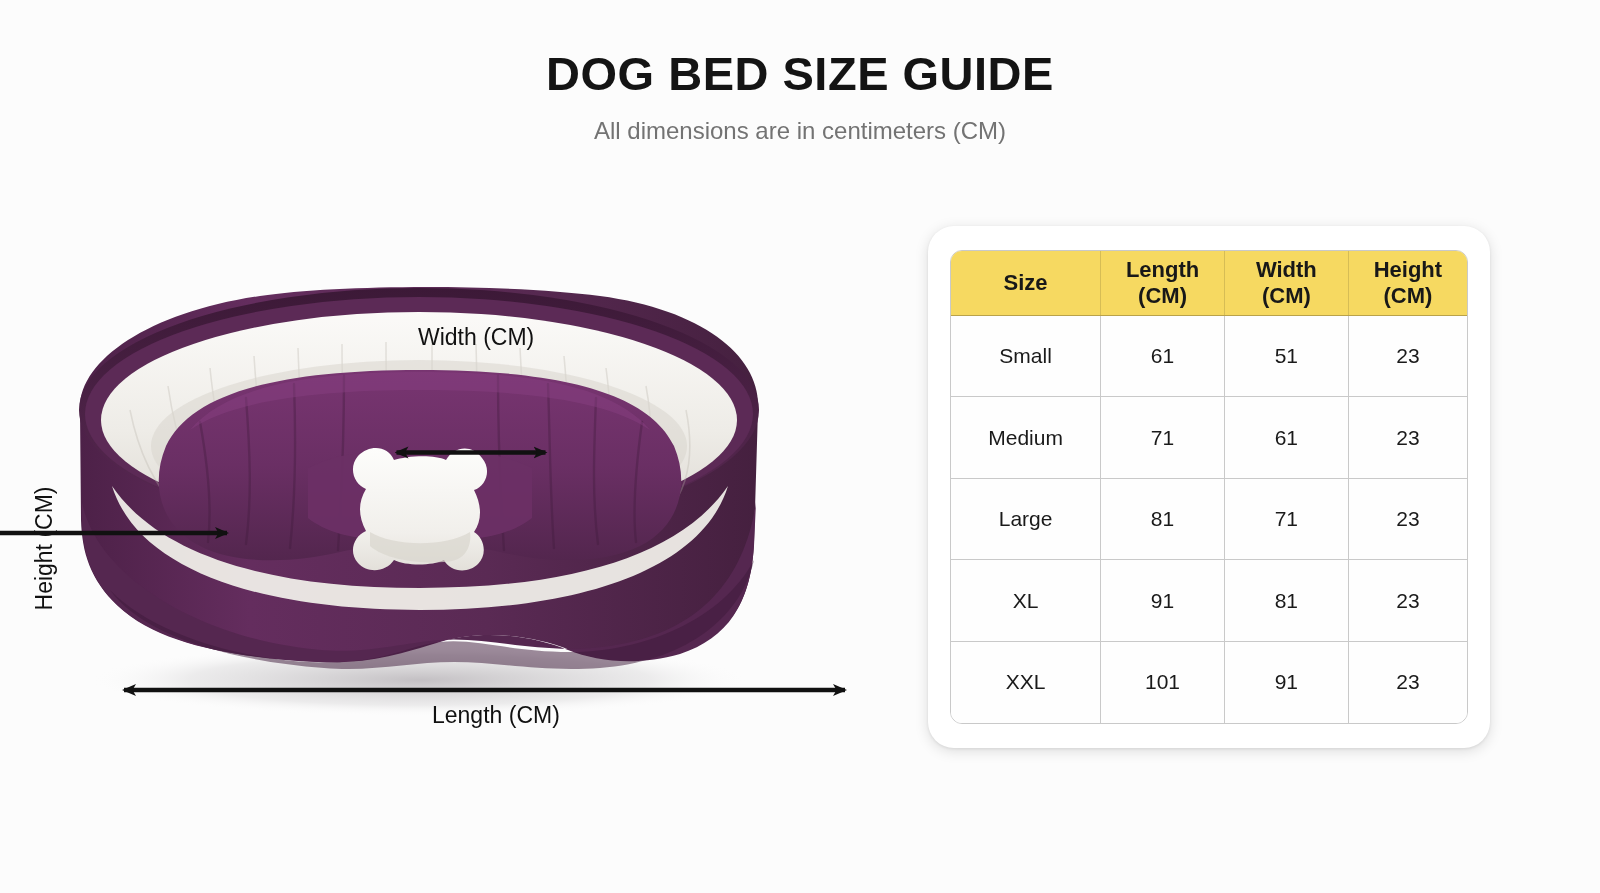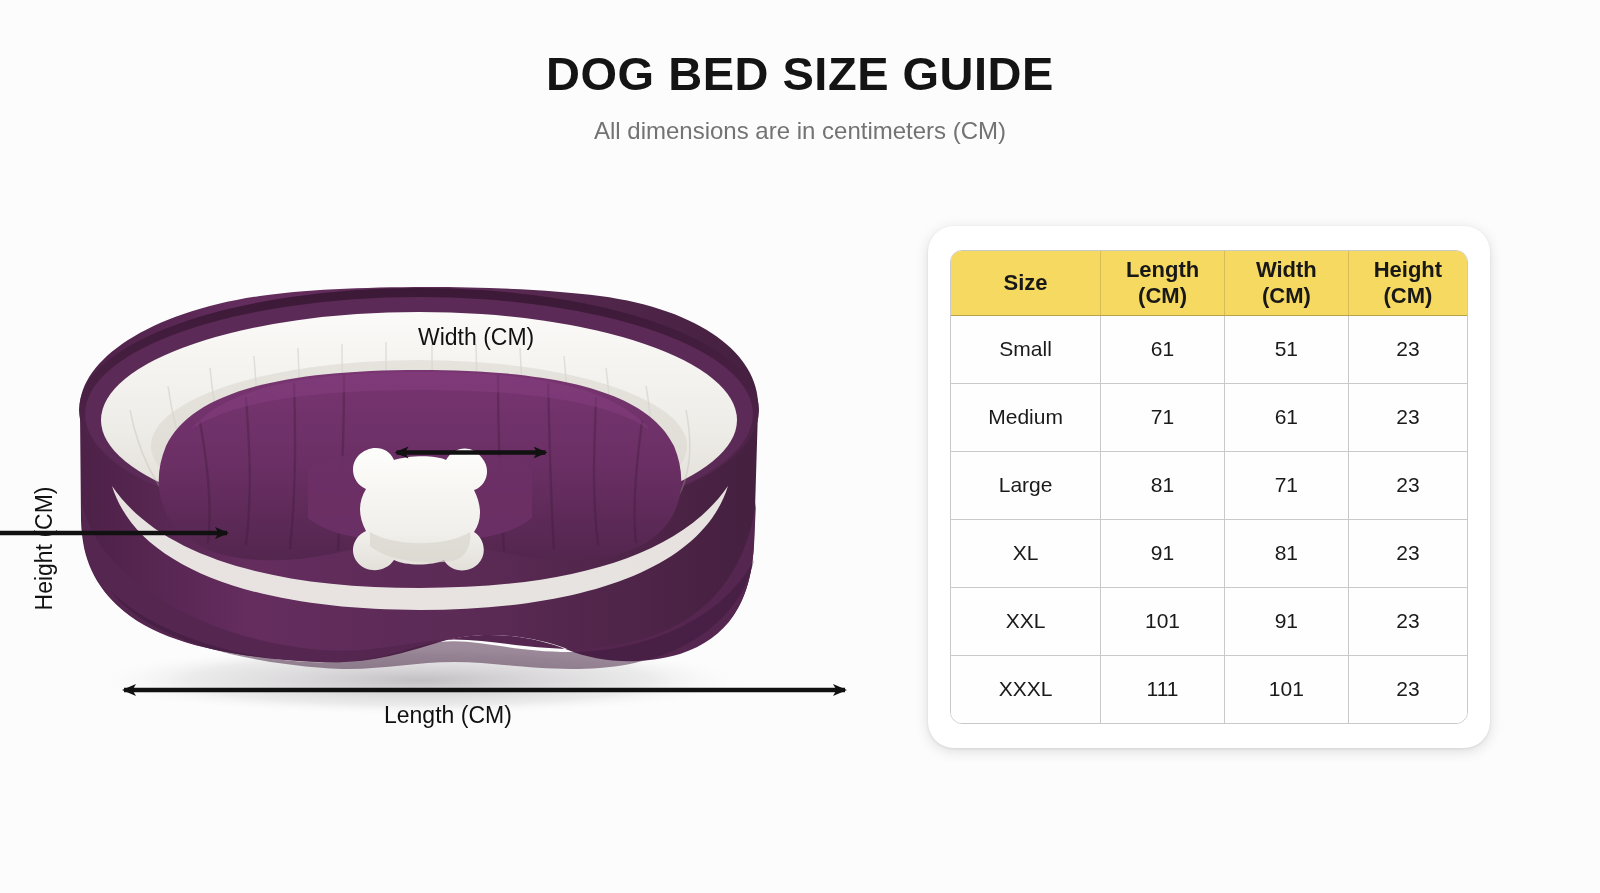--- a/index.html
+++ b/index.html
@@ -46,21 +46,21 @@
 
   
   .dim-label {
     position: absolute;
     font-size: 23px;
     font-weight: 500;
     color: #111;
     white-space: nowrap;
   }
   #width-label  { left: 418px; top: 324px; }
-  #length-label { left: 384px; top: 702px; }
+  #length-label { left: 432px; top: 702px; }
   #height-label {
     left: -17px;
     top: 535px;
     transform: rotate(-90deg);
     transform-origin: center center;
   }
 
   
   .arrows-layer {
     position: absolute; left: 0; top: 0;
@@ -359,24 +359,18 @@
             <td>91</td>
             <td>81</td>
             <td>23</td>
           </tr>
           <tr>
             <td>XXL</td>
             <td>101</td>
             <td>91</td>
             <td>23</td>
           </tr>
-          <tr>
-            <td>XXXL</td>
-            <td>111</td>
-            <td>101</td>
-            <td>23</td>
-          </tr>
         </tbody>
       </table>
     </div>
   </div>
 
 </div>
 
 </body></html>

